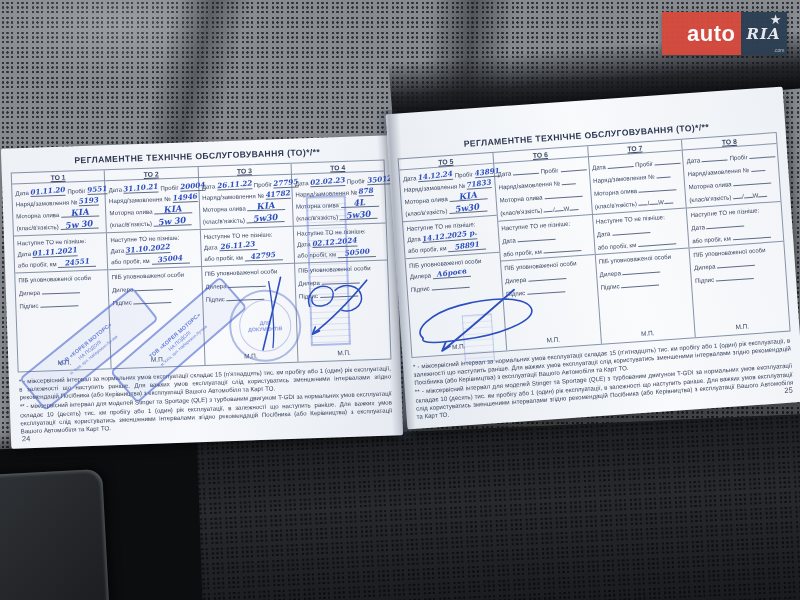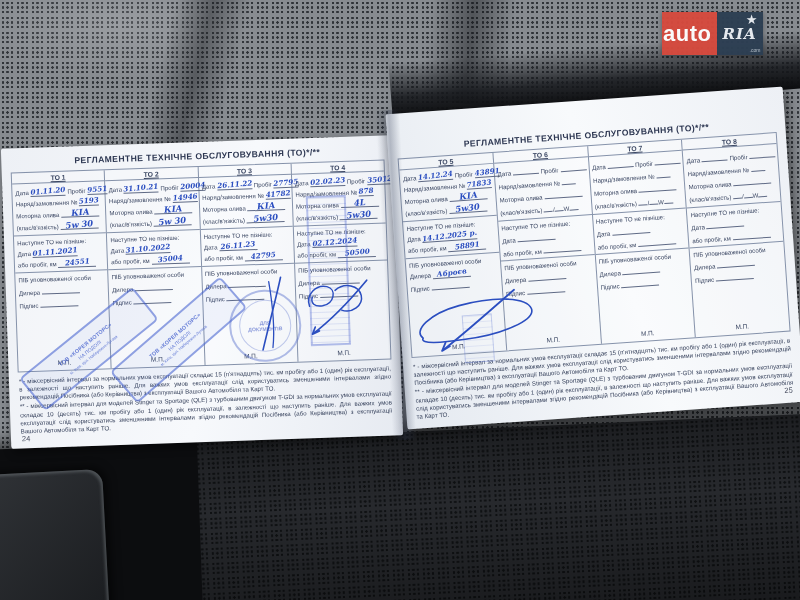--- a/index.html
+++ b/index.html
@@ -34,21 +34,21 @@
       radial-gradient(circle at 7.5px 12px,#0f1113 1.05px,transparent 1.5px),
       radial-gradient(circle at 12px 12px,#0f1113 1.05px,transparent 1.5px);
     background-size:15px 15px;box-shadow:0 -8px 16px rgba(0,0,0,.55);z-index:2;}
   .fabric-dark:after{content:"";position:absolute;inset:0;background:linear-gradient(180deg,rgba(0,0,0,.25),rgba(0,0,0,0) 30%,rgba(0,0,0,.45) 90%);}
   .beltshadow{position:absolute;left:-10px;top:446px;width:210px;height:170px;transform:rotate(-2deg);background:#0c0d0f;z-index:3;}
   .plastic{position:absolute;left:-16px;top:472px;width:122px;height:150px;transform:rotate(-3deg);border-radius:16px;
     background:linear-gradient(135deg,#303337,#1a1c1f);box-shadow:inset -2px 2px 3px rgba(125,130,136,.45),4px -2px 10px rgba(0,0,0,.6);z-index:3;}
   .vig{position:absolute;inset:0;z-index:8;pointer-events:none;background:radial-gradient(130% 120% at 50% 40%,transparent 62%,rgba(0,0,0,.20));}
   
   .wm{position:absolute;left:662px;top:12px;display:flex;z-index:9;opacity:.97;box-shadow:0 1px 5px rgba(0,0,0,.35);}
-  .wm-auto{background:#d64a3e;color:#fff;font-size:22px;font-weight:bold;line-height:1;padding:11px 6px 10px 1px;letter-spacing:.5px;}
+  .wm-auto{background:#d64a3e;color:#fff;font-size:22px;font-weight:bold;line-height:1;padding:11px 6px 10px 25px;letter-spacing:.5px;}
   .wm-ria{background:#2d3f53;width:46px;position:relative;color:#e9edf2;}
   .wm-ria .star{position:absolute;top:1px;right:6px;font-size:13px;line-height:1;}
   .wm-ria .ria{position:absolute;bottom:12px;left:5px;font-family:"DejaVu Serif",serif;font-weight:bold;font-style:italic;font-size:15px;letter-spacing:1px;}
   .wm-ria .com{position:absolute;bottom:2px;right:3px;font-size:5px;color:#b9c3cd;}
   
   .page{position:absolute;border-radius:2px;}
   .page-left{left:6px;top:142px;width:392px;height:300px;transform:rotate(-2deg);background:linear-gradient(105deg,#edf0f5,#f7f9fc 55%,#e6eaf1);box-shadow:2px 4px 10px rgba(0,0,0,.45);z-index:4;}
   .page-right{left:396px;top:100px;width:398px;height:316px;transform:rotate(-4deg);background:linear-gradient(255deg,#edf0f5,#f8fafc 45%,#e4e9f0);box-shadow:3px 5px 12px rgba(0,0,0,.5);z-index:5;}
   .spine{position:absolute;left:384px;top:110px;width:24px;height:330px;transform:rotate(-3deg);background:linear-gradient(90deg,transparent,rgba(45,55,80,.22) 45%,rgba(45,55,80,.30) 55%,transparent);z-index:6;pointer-events:none;}
   .title{text-align:center;font-weight:bold;font-size:8.6px;letter-spacing:.4px;color:#2d3752;margin:9px 8px 5px;}

